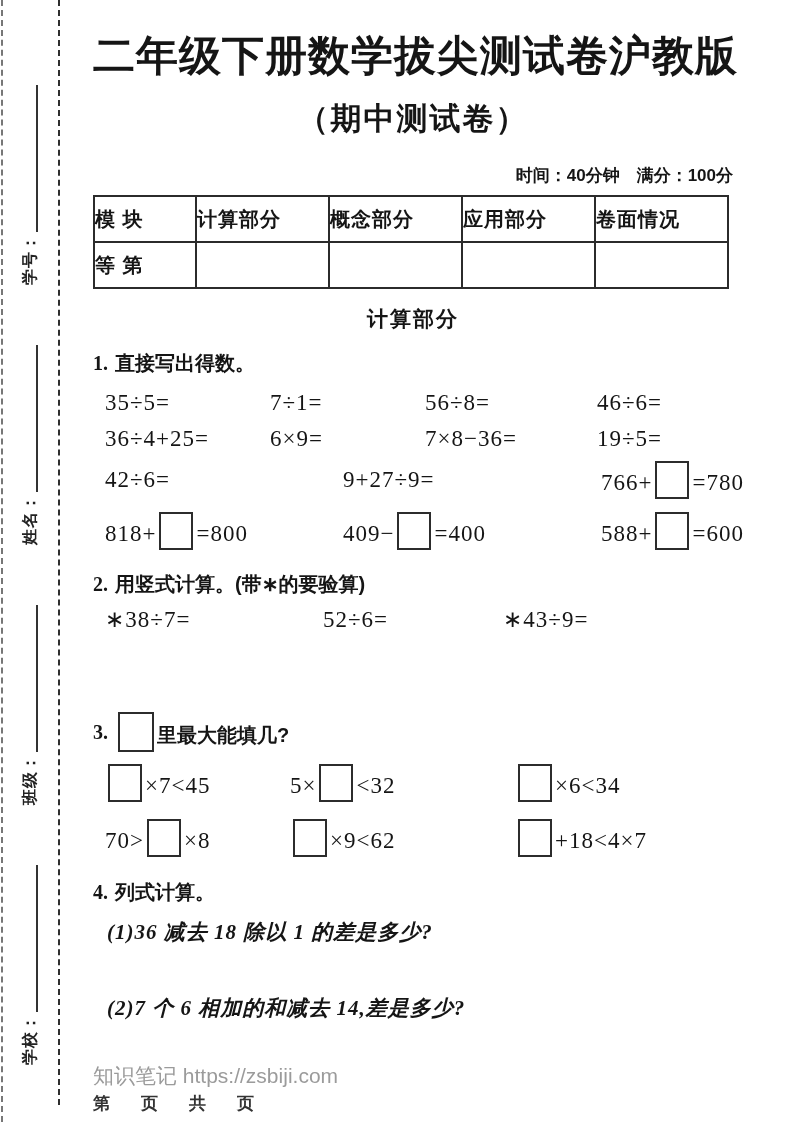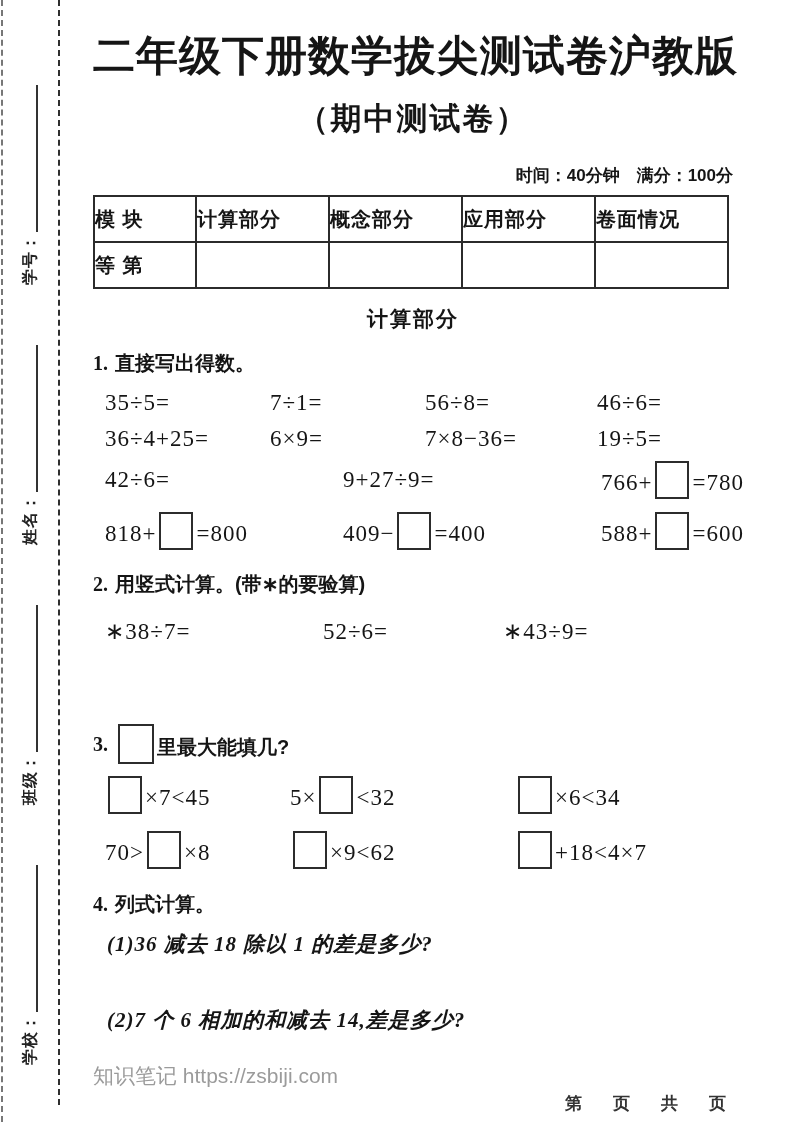--- a/index.html
+++ b/index.html
@@ -28,34 +28,34 @@
   table.score-table td{border:2px solid #2b2b2b;text-align:left;font-size:20px;font-weight:bold;
     height:44px;padding:0;letter-spacing:1px;}
   table.score-table col.c0{width:102px;}
   .section-title{margin-top:16px;text-align:center;font-size:21px;font-weight:bold;letter-spacing:2px;}
   .q-header{margin-top:17px;font-size:20px;font-weight:bold;display:flex;align-items:center;}
   .q-num{font-family:"Liberation Serif",serif;margin-right:7px;}
   .row{display:grid;margin-left:12px;align-items:center;}
   .grid4{grid-template-columns:165px 155px 172px 1fr;margin-top:13px;}
   .grid4b{grid-template-columns:165px 155px 172px 1fr;margin-top:10px;}
   .grid3{grid-template-columns:190px 210px 1fr;margin-top:5px;min-height:46px;gap:48px;}
-  .grid3q2{grid-template-columns:218px 180px 1fr;margin-top:20px;}
+  .grid3q2{grid-template-columns:218px 180px 1fr;margin-top:8px;}
   .grid3q3{grid-template-columns:185px 225px 1fr;margin-top:7px;min-height:48px;}
   .expr{font-family:"Liberation Serif",serif;font-size:23px;letter-spacing:1px;white-space:nowrap;}
   .box{display:inline-block;width:30px;height:34px;border:2px solid #2c2c2c;background:#fff;
     vertical-align:-9px;margin:0 3px;}
   .q-header .box{vertical-align:-10px;width:32px;height:36px;}
   .workspace{height:62px;}
   .sub-q{margin:12px 0 0 14px;font-size:21px;font-style:italic;font-family:"Liberation Serif",serif;
     font-weight:bold;letter-spacing:1px;}
   .sub-q.second{margin-top:48px;}
   
   .watermark{position:absolute;left:93px;width:640px;top:1062px;text-align:left;
     font-size:21px;color:#9b9b9b;}
-  .page-info{position:absolute;left:93px;width:640px;top:1092px;text-align:right;
+  .page-info{position:absolute;left:93px;width:640px;top:1092px;text-align:left;
     font-size:17px;color:#333;letter-spacing:7px;font-weight:bold;}
 </style>
 </head>
 <body>
 
 <div class="edge-dash"></div>
 <div class="cut-dash"></div>
 
 <div class="side-group g1">
   <span class="s-label">学号：</span>

